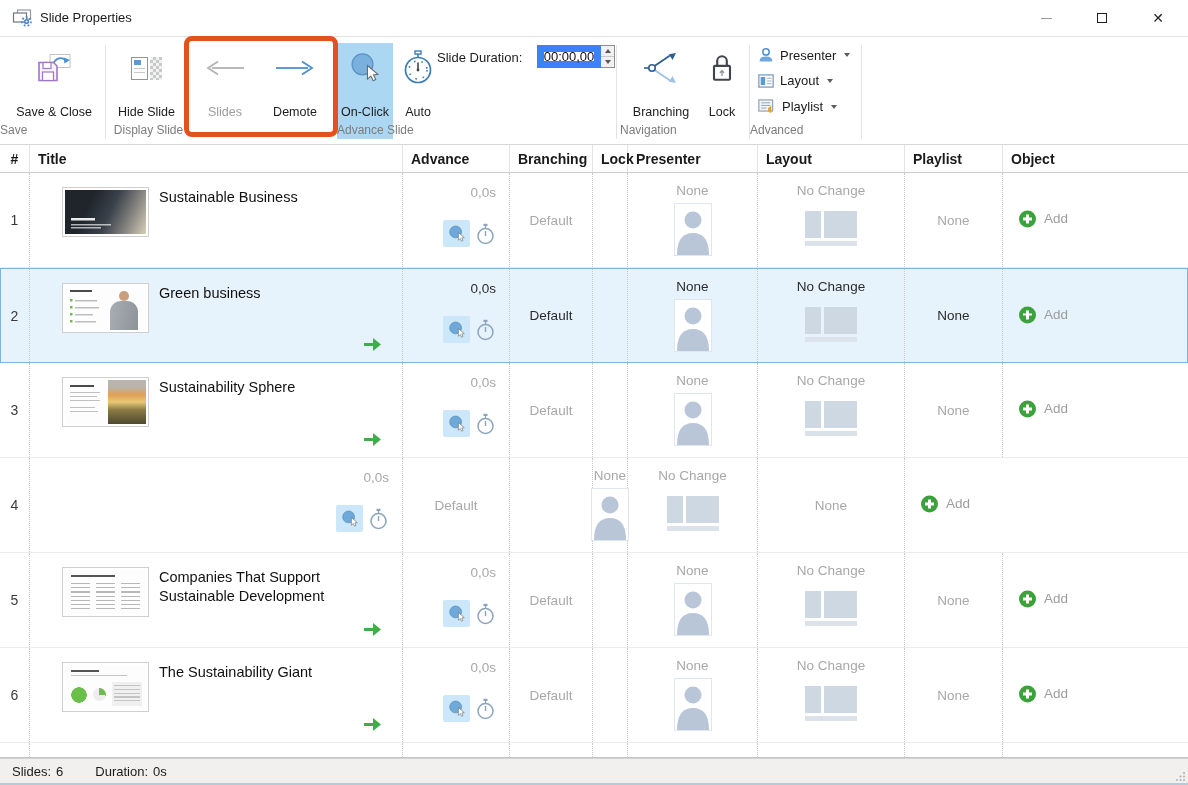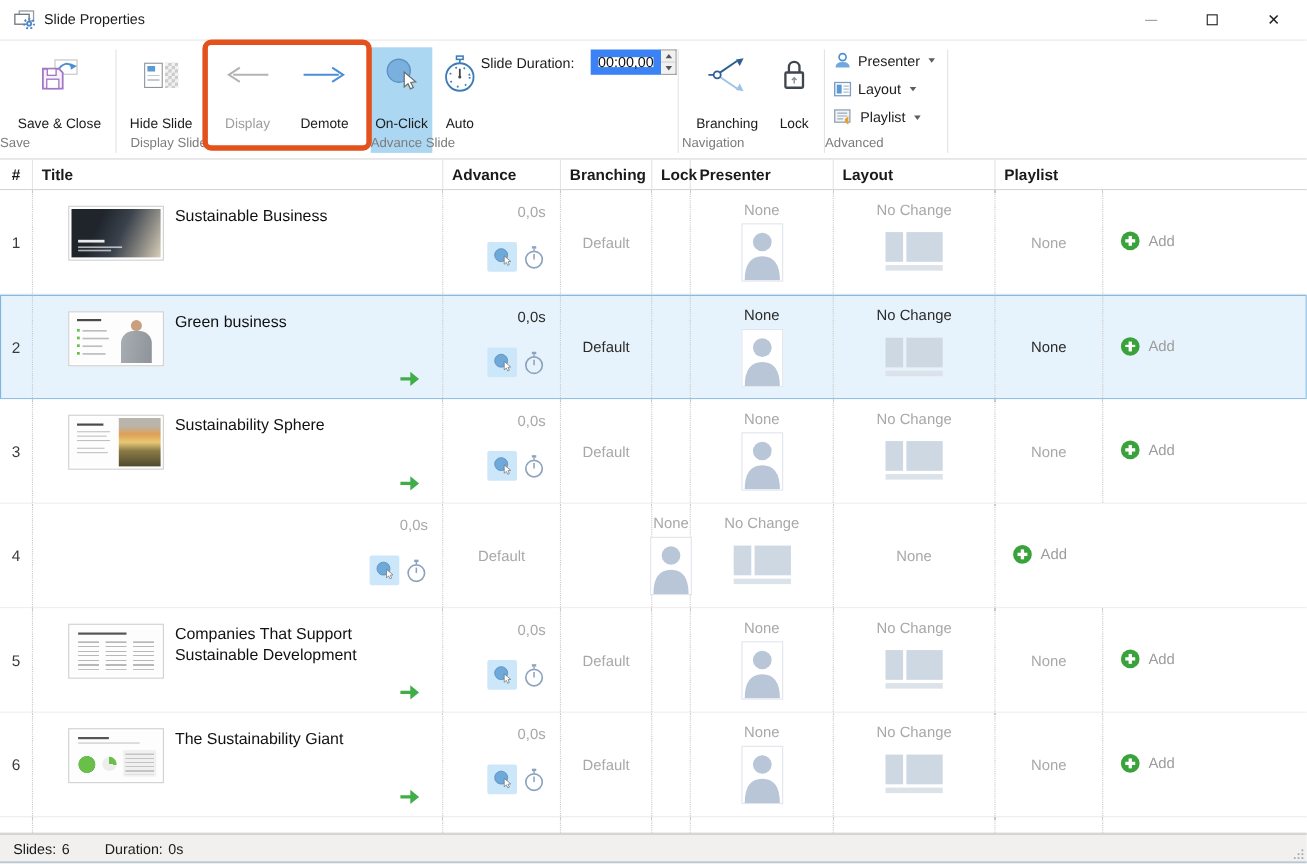--- a/index.html
+++ b/index.html
@@ -187,30 +187,30 @@
 
     <div class="vsep" style="left:105px;"></div>
 
     <button class="big-btn" style="left:108px; width:77px;">
       <span class="icon-slot hs-icon">
         <span class="hs-slide"></span>
           <span class="hs-checker"></span>
       </span>
       <span class="blabel">Hide Slide</span>
     </button>
-    <div class="group-label" style="left:106px; width:82px; text-align:right; padding-left:3px;">Display Slide</div>
+    <div class="group-label" style="left:106px; width:82px; text-align:center; padding-left:3px;">Display Slide</div>
 
     <button class="big-btn disabled" style="left:192px; width:66px;">
       <span class="icon-slot">
         <svg width="46" height="18" viewBox="0 0 46 18">
           <line x1="42" y1="9" x2="10" y2="9" stroke="#b3b3b3" stroke-width="1.8"></line>
           <path d="M16 2.5 L6 9 L16 15.5" fill="none" stroke="#b3b3b3" stroke-width="1.8"></path>
         </svg>
       </span>
-      <span class="blabel">Display</span>
+      <span class="blabel">Slides</span>
     </button>
     <button class="big-btn" style="left:260px; width:70px;">
       <span class="icon-slot">
         <svg width="46" height="18" viewBox="0 0 46 18">
           <line x1="4" y1="9" x2="36" y2="9" stroke="#4a8fd4" stroke-width="1.8"></line>
           <path d="M30 2.5 L40 9 L30 15.5" fill="none" stroke="#4a8fd4" stroke-width="1.8"></path>
         </svg>
       </span>
       <span class="blabel">Demote</span>
     </button>
@@ -320,20 +320,21 @@
 
   <div class="thead grid-cols">
     <div class="th">#</div>
     <div class="th">Title</div>
     <div class="th">Advance</div>
     <div class="th">Branching</div>
     <div class="th">Lock</div>
     <div class="th">Presenter</div>
     <div class="th">Layout</div>
     <div class="th">Playlist</div>
+    <div class="th">Object</div>
   </div>
 
   <div id="rows">
       <div class="row grid-cols">
     <div class="cell c-num">1</div>
     <div class="cell c-title">
       <div class="thumb thumb--dark-mountain">
             <div class="thumb-inner"></div>
           </div>
       <div class="title-text-cell">Sustainable Business</div>

